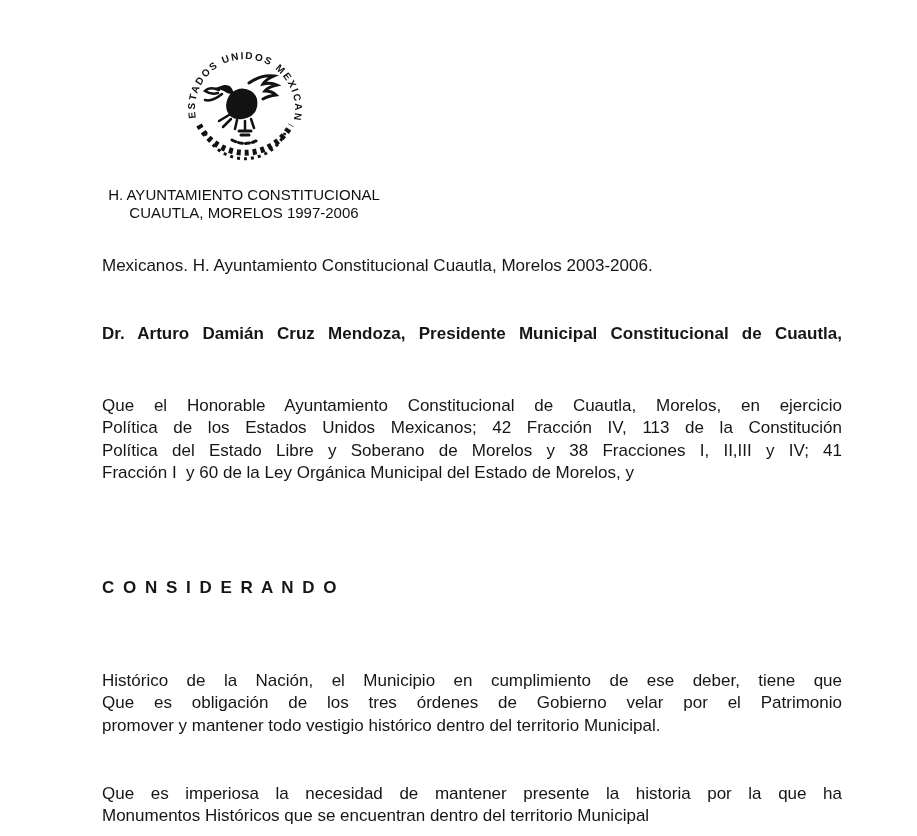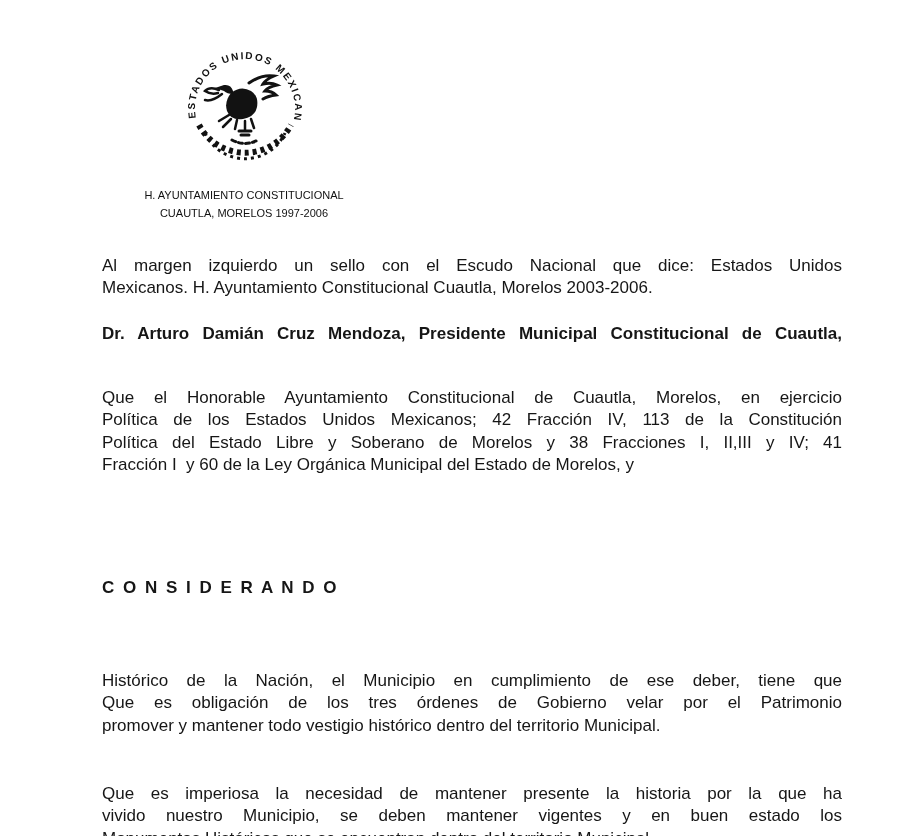--- a/index.html
+++ b/index.html
@@ -28,21 +28,21 @@
     width: 140px;
     height: 140px;
   }
   
   .letterhead {
     position: absolute;
     left: 104px;
     top: 186px;
     width: 280px;
     text-align: center;
-    font-size: 11px;
+    font-size: 15px;
     line-height: 18.3px;
     color: #111111;
     white-space: nowrap;
   }
   
   .block {
     position: absolute;
     left: 102px;
     width: 740px;
     font-size: 17px;
@@ -56,21 +56,21 @@
   .line.last {
     text-align-last: left;
   }
   .heading {
     text-align: left;
     font-weight: bold;
     letter-spacing: 2px;
   }
   .block-0 { top: 255px; }
   .block-1 { top: 323px; font-weight: bold; }
-  .block-2 { top: 387px; }
+  .block-2 { top: 395px; }
   .block-3 { top: 577px; }
   .block-4 { top: 670px; }
   .block-5 { top: 783px; }
 </style>
 </head>
 <body>
 
 <div class="page">
 
   <svg class="seal" viewBox="0 0 140 140" aria-hidden="true">
@@ -105,38 +105,36 @@
     </g>
   </svg>
 
   <div class="letterhead">
     <div>H. AYUNTAMIENTO CONSTITUCIONAL</div>
     <div>CUAUTLA, MORELOS 1997-2006</div>
   </div>
 
   <div>
       <div class="block block-0 para">
-        <div class="line">Al margen izquierdo un sello con el Escudo Nacional que dice: Estados Unidos</div>
         <div class="line last">Mexicanos. H. Ayuntamiento Constitucional Cuautla, Morelos 2003-2006.</div>
       </div>
       <div class="block block-1 para">
         <div class="line">Dr. Arturo Damián Cruz Mendoza, Presidente Municipal Constitucional de Cuautla,</div>
       </div>
       <div class="block block-2 para">
         <div class="line">Que el Honorable Ayuntamiento Constitucional de Cuautla, Morelos, en ejercicio</div>
         <div class="line">Política de los Estados Unidos Mexicanos; 42 Fracción IV, 113 de la Constitución</div>
         <div class="line">Política del Estado Libre y Soberano de Morelos y 38 Fracciones I, II,III y IV; 41</div>
         <div class="line last">Fracción I&nbsp; y 60 de la Ley Orgánica Municipal del Estado de Morelos, y</div>
       </div>
       <div class="block block-3 heading">C O N S I D E R A N D O</div>
       <div class="block block-4 para">
         <div class="line">Histórico de la Nación, el Municipio en cumplimiento de ese deber, tiene que</div>
         <div class="line">Que es obligación de los tres órdenes de Gobierno velar por el Patrimonio</div>
         <div class="line last">promover y mantener todo vestigio histórico dentro del territorio Municipal.</div>
       </div>
       <div class="block block-5 para">
         <div class="line">Que es imperiosa la necesidad de mantener presente la historia por la que ha</div>
-        <div class="line">vivido nuestro Municipio, se deben mantener vigentes y en buen estado los</div>
         <div class="line last">Monumentos Históricos que se encuentran dentro del territorio Municipal</div>
       </div>
     </div>
 
 </div>
 
 </body></html>

